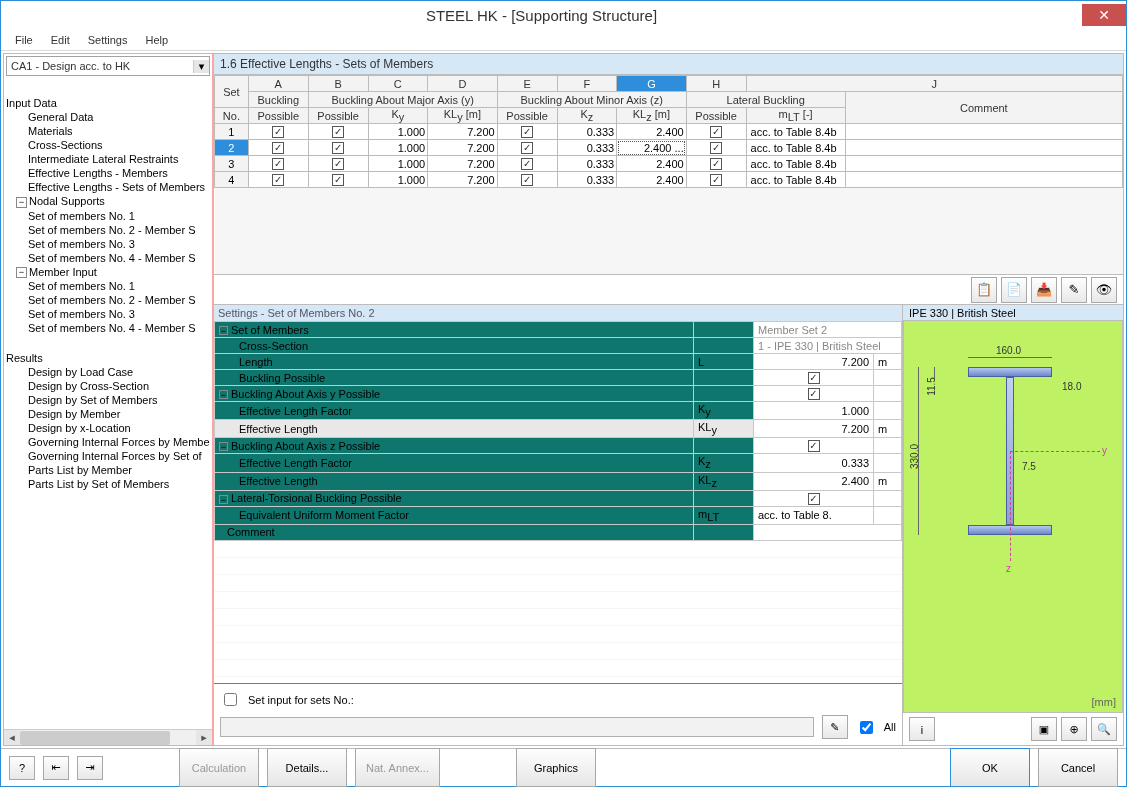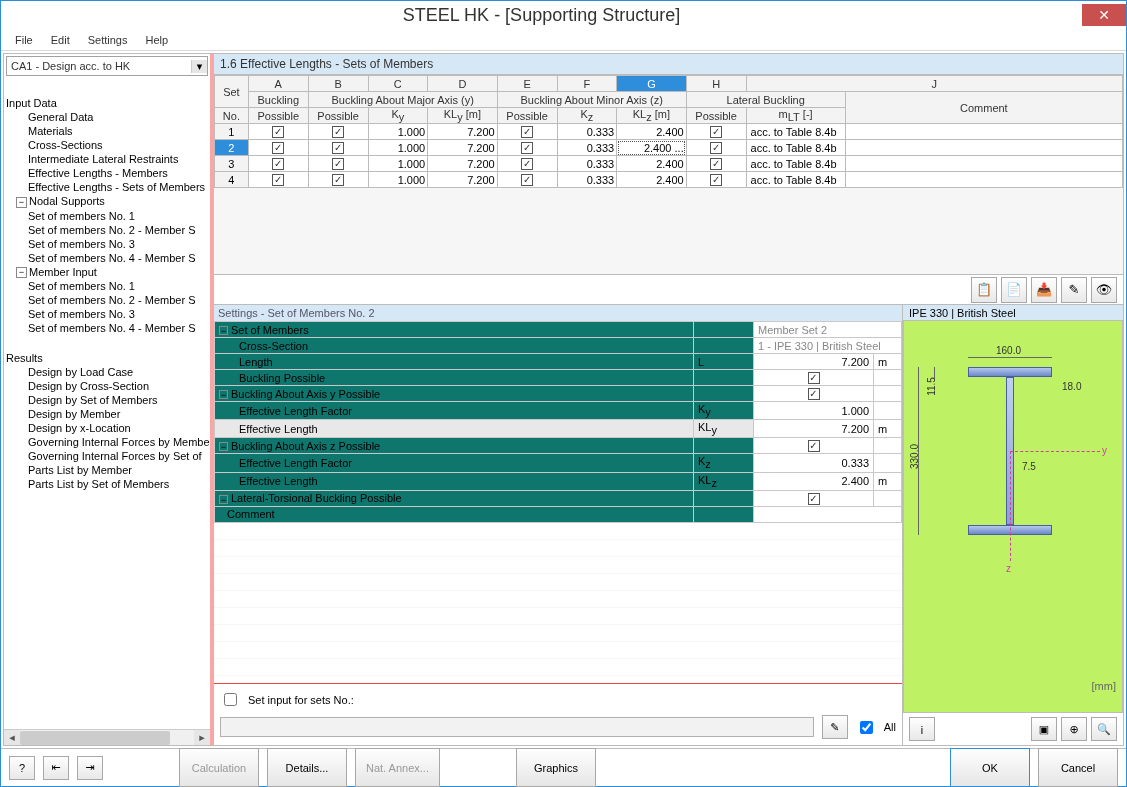--- a/index.html
+++ b/index.html
@@ -1,24 +1,24 @@
 <!DOCTYPE html>
 <html><head>
 <meta charset="utf-8">
 <style>
 * { box-sizing: border-box; font-family: "Segoe UI", Tahoma, sans-serif; font-size: 11px; }
 html, body { margin: 0; padding: 0; height: 100%; background: #fff; }
 .window { width: 1127px; height: 787px; border: 1px solid #2b8dd6; display: flex; flex-direction: column; background: #fff; }
 .titlebar { height: 28px; background: #fff; display: flex; align-items: center; position: relative; }
-.titlebar .title { flex: 1; text-align: center; color: #333; font-size: 18px; }
+.titlebar .title { flex: 1; text-align: center; color: #333; font-size: 15px; }
 .titlebar .close { width: 44px; height: 22px; background: #c8504e; color: #fff; display: flex; align-items: center; justify-content: center; font-size: 14px; margin-right: 0; }
 .menubar { height: 22px; display: flex; align-items: center; padding: 0 6px; gap: 2px; border-bottom: 1px solid #d9d9d9; }
 .menubar span { padding: 2px 8px; color: #333; }
 .body { flex: 1; display: flex; overflow: hidden; border: 1px solid #bcbcbc; margin: 2px; }
-.left { width: 210px; border-right: 4px solid #fca5a5; display: flex; flex-direction: column; }
+.left { width: 210px; border-right: 2px solid #fca5a5; display: flex; flex-direction: column; }
 .combo { margin: 2px; height: 20px; display:flex; align-items:center; background:#fff; border:1px solid #a2a2a2;}
 .combo span.txt{flex:1;padding:0 4px;color:#333;}
 .combo span.arr{width:16px;text-align:center;background:#e6e6e6;border-left:1px solid #ccc;}
 .tree { flex: 1; overflow-y: auto; padding: 2px 0; }
 .tree .n { white-space: nowrap; padding: 1px 2px; }
 .tree .lvl0 { padding-left: 2px; margin-top: 16px; }
 .tree .lvl1 { padding-left: 24px; }
 .tree .lvl1b { padding-left: 12px; }
 .tree .exp { display:inline-block; width:11px; height:11px; border:1px solid #888; text-align:center; line-height:9px; font-size:9px; margin-right:2px;vertical-align:middle;}
 .hscroll{height:16px;background:#f0f0f0;border-top:1px solid #ccc;position:relative;}
@@ -60,21 +60,21 @@
 .preview{width:220px;display:flex;flex-direction:column;}
 .preview .ph{background:#d6e7f6;padding:2px 6px;}
 .preview .canvas{flex:1;background:#bef264;position:relative;border:1px solid #bcbcbc;margin:-1px 0 0 0;}
 .preview .pf{display:flex;justify-content:space-between;padding:4px 6px;align-items:center;}
 .btnbar{height:38px;display:flex;align-items:center;padding:0 8px;gap:8px;border-top:1px solid #bcbcbc;}
 .btnbar .spacer{flex:1;}
 .btn{height:39px;min-width:80px;padding:0 10px;border:1px solid #a8a8a8;background:linear-gradient(#fefefe,#e6e6e6);display:flex;align-items:center;justify-content:center;}
 .btn.dis{color:#999;}
 .btn.def{border-color:#2f8edb;}
 .sqbtn{width:26px;height:24px;border:1px solid #a8a8a8;background:linear-gradient(#fefefe,#e8e8e8);display:flex;align-items:center;justify-content:center;}
-.mm{position:absolute;right:6px;bottom:20px;color:#666;}
+.mm{position:absolute;right:6px;bottom:4px;color:#666;}
 
 .sec-flange{position:absolute;background:linear-gradient(#b4c8f0,#6c88c8);border:1px solid #4860a0;}
 .sec-web{position:absolute;background:linear-gradient(#c0d0f0,#8ca0d0);border:1px solid #4860a0;}
 .dim{position:absolute;color:#333;font-size:10px;}
 .axis{position:absolute;font-size:10px;}
 .dash{position:absolute;border-top:1px dashed #d040a0;height:0;}
 .dashv{position:absolute;border-left:1px dashed #d040a0;width:0;}
 .dimline{position:absolute;border-top:1px solid #666;height:0;}
 .dimlinev{position:absolute;border-left:1px solid #666;width:0;}
 .emptygrid{flex:1;background:repeating-linear-gradient(#fff,#fff 16px,#f6f6f6 16px,#f6f6f6 17px);}
@@ -295,20 +295,26 @@
             <tr>
                   <td class="k" style="padding-left:24px">Effective Length</td>
                   <td class="sym k"><span>KL</span><sub>z</sub></td>
                   <td class="val r editing">2.400</td>
                   <td class="u">m</td>
                 </tr>
             <tr>
                   <td class="k kb"><span class="exp2">−</span><span>Lateral-Torsional Buckling Possible</span></td>
                   <td class="sym k"></td>
                   <td class="c"><span class="chk on"></span></td>
+                  <td class="u"></td>
+                </tr>
+            <tr>
+                  <td class="k" style="padding-left:24px">Equivalent Uniform Moment Factor</td>
+                  <td class="sym k"><span>m</span><sub>LT</sub></td>
+                  <td class="val">acc. to Table 8.</td>
                   <td class="u"></td>
                 </tr>
             <tr>
                   <td class="k" style="padding-left:12px">Comment</td>
                   <td class="sym k"></td>
                   <td colspan="2"></td>
                 </tr>
           </tbody>
             </table>
           <div class="emptygrid"></div>

